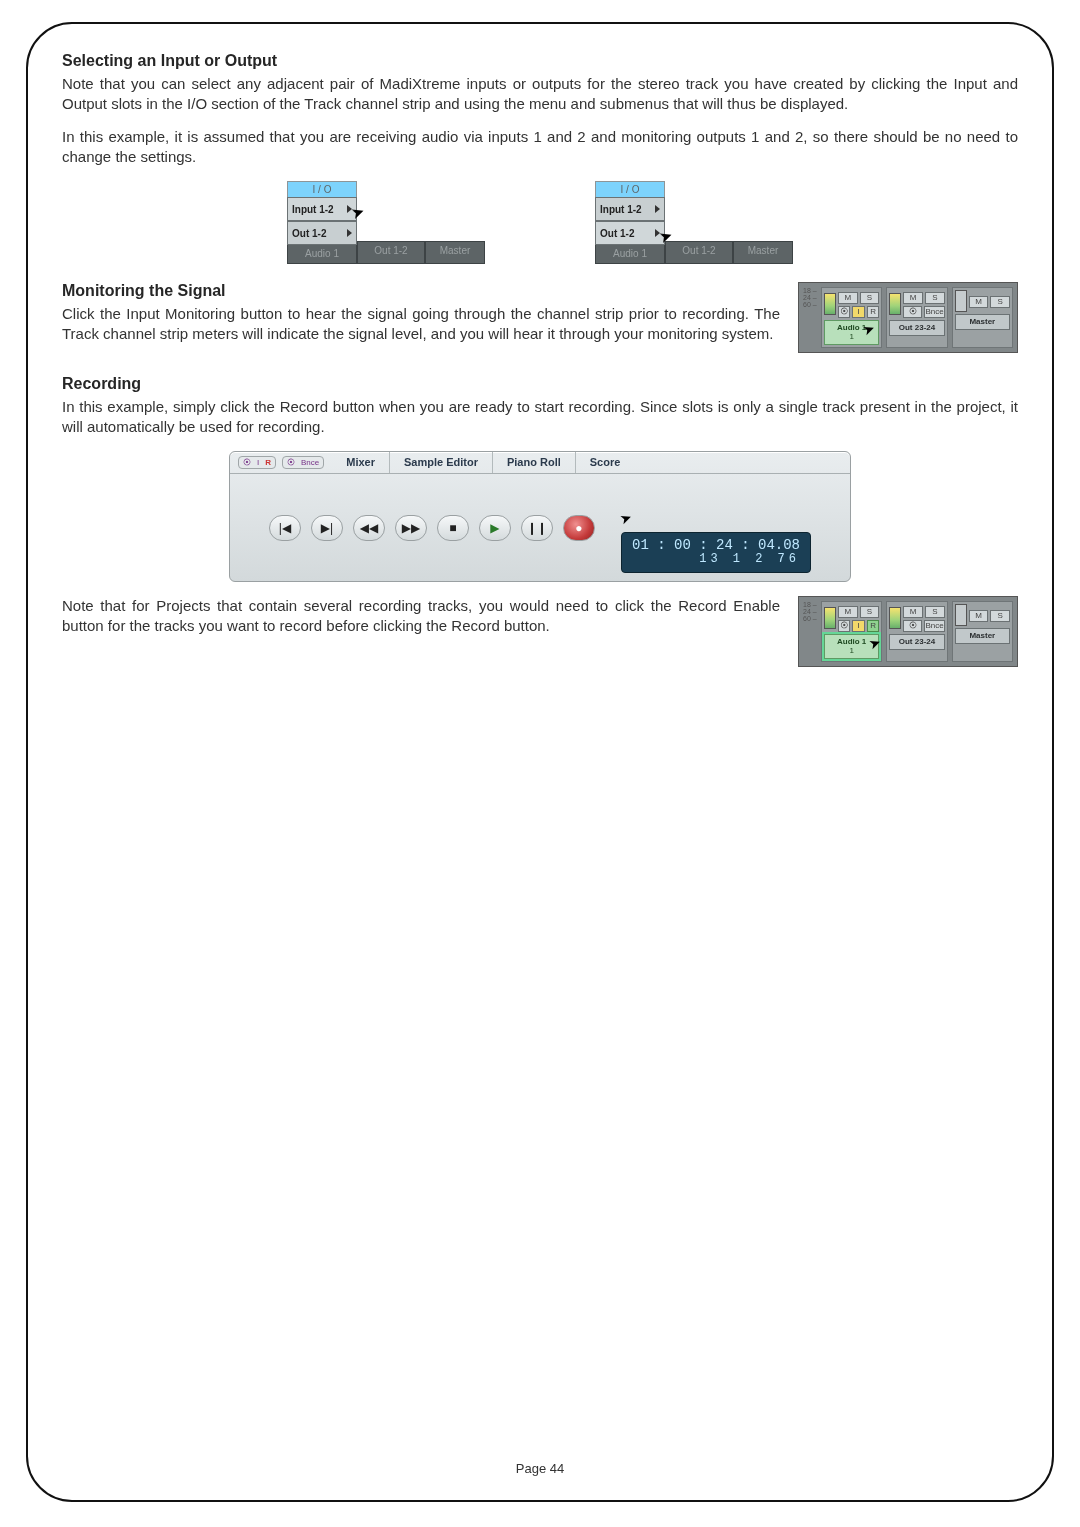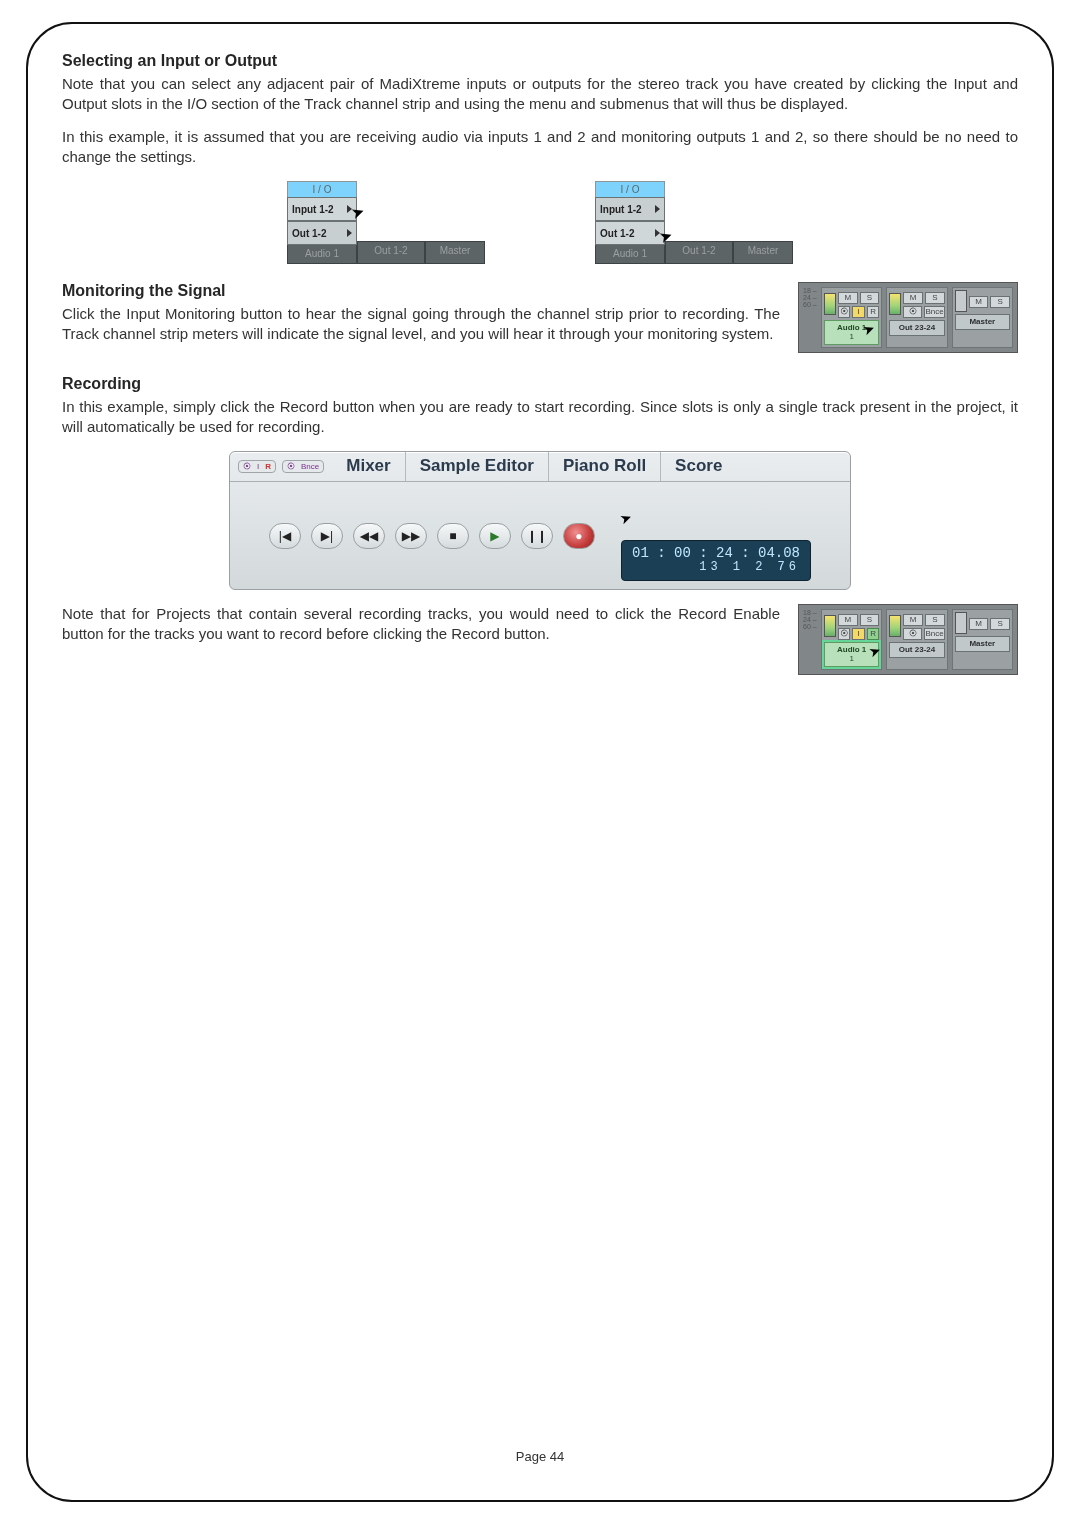--- a/index.html
+++ b/index.html
@@ -185,21 +185,21 @@
     border-radius: 6px;
     box-shadow: inset 0 1px 0 #fff;
     padding-bottom: 8px;
     position: relative;
   }
   .tab-row {
     display:flex;
     border-bottom:1px solid #a9b0b2;
   }
   .tab {
-    font-size:17px;
+    font-size:11px;
     font-weight:700;
     color:#2b3a4c;
     padding:4px 14px 5px 14px;
     border-right:1px solid #b3babc;
   }
   .pre-tabs {
     display:flex; gap:6px; align-items:center;
     padding:0 8px;
   }
   .pill {
@@ -239,21 +239,21 @@
     font-family: "Courier New", monospace;
     font-size:14px;
     text-align:right;
     line-height:1.15;
     margin-top:48px;
   }
   .tc-box .sub { font-size:12px; letter-spacing:4px;font-family:Liberation Mono, monospace;}
 
   .footer {
     position:absolute;
-    bottom: 36px; left:0; right:0;
+    bottom: 24px; left:0; right:0;
     text-align:center;
     font-size:13px;
     color:#333;
   }
 </style>
 </head>
 <body>
 
 <div class="page">
   <div class="frame">

